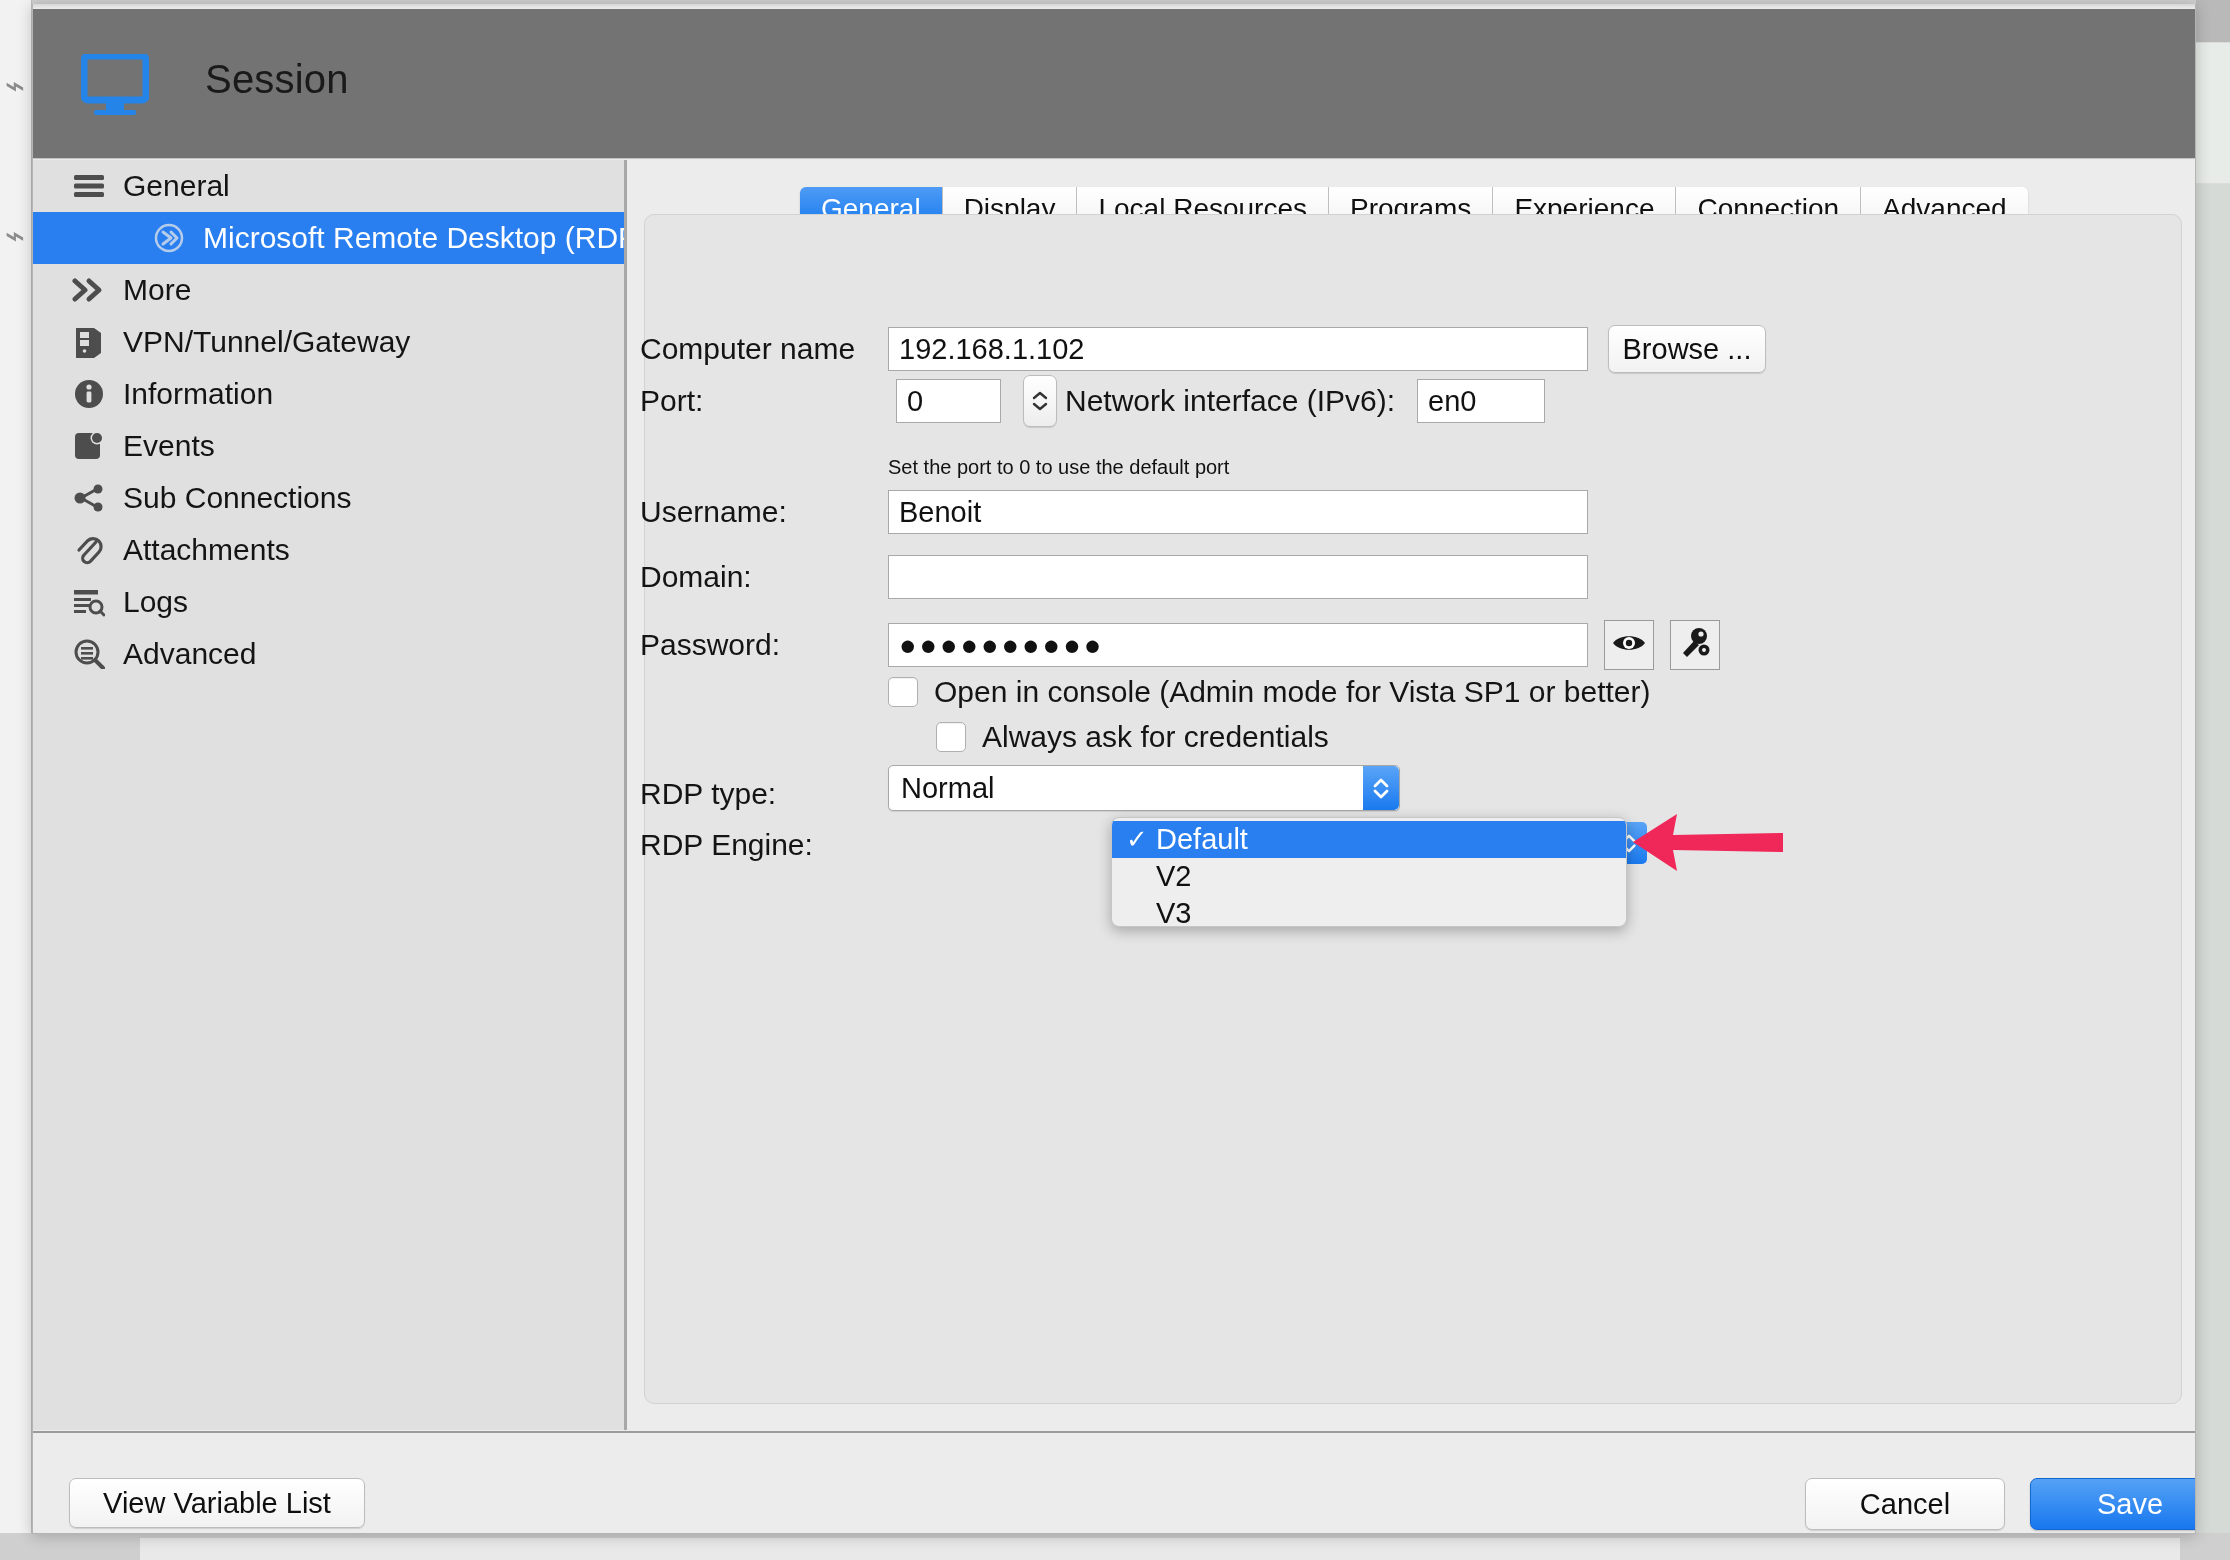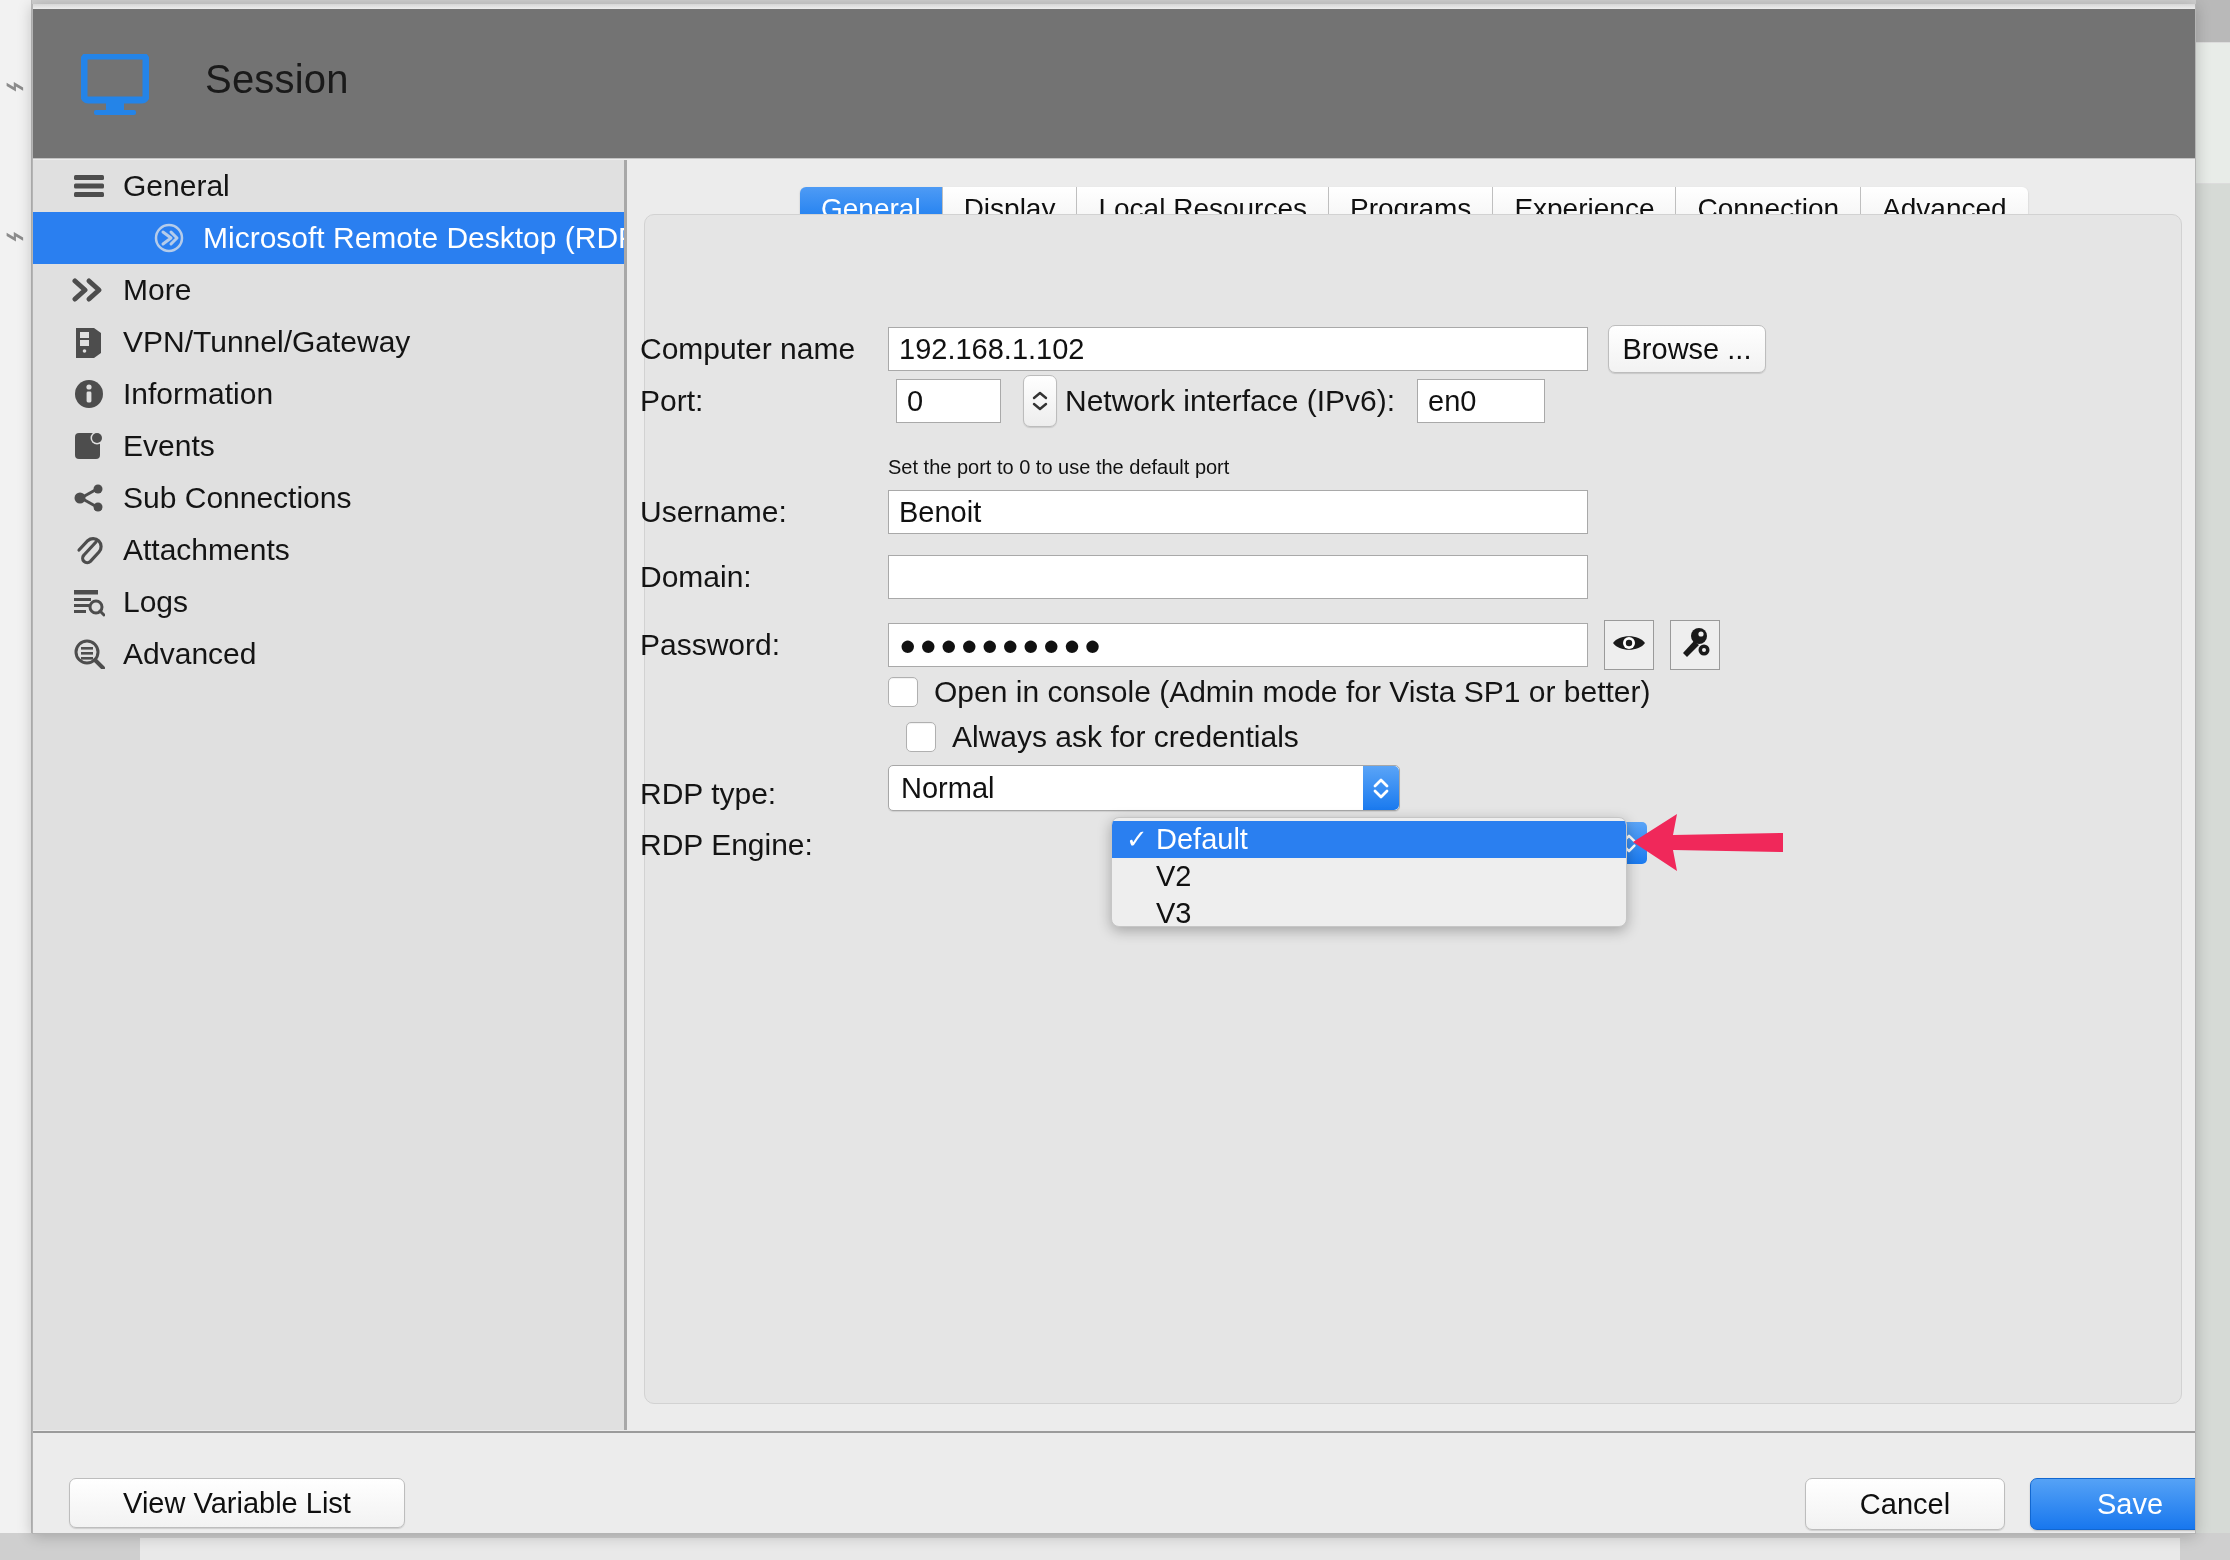--- a/index.html
+++ b/index.html
@@ -191,21 +191,21 @@
   .dcheck { width: 30px; flex: 0 0 30px; font-size: 26px; }
 
   
   #annot-arrow { position: absolute; left: 1600px; top: 808px; z-index: 60; }
 
   
   #footer {
     position: absolute; left: 0; top: 1427px; width: 100%; height: 103px;
     background: #ececec; border-top: 2px solid #9b9b9b;
   }
-  #view-var-btn { position: absolute; left: 36px; top: 1474px; width: 336px; height: 50px; }
+  #view-var-btn { position: absolute; left: 36px; top: 1474px; width: 296px; height: 50px; }
   #cancel-btn { position: absolute; left: 1772px; top: 1474px; width: 200px; height: 52px; }
   #save-btn {
     position: absolute; left: 1997px; top: 1474px; width: 200px; height: 52px;
     background: linear-gradient(#55a2f6, #1877ee);
     border: 1px solid #1267d0; border-radius: 7px; color: #fff;
     font-size: 29px; display: flex; align-items: center; justify-content: center;
     box-shadow: 0 1px 2px rgba(0,0,0,.2);
   }
 </style>
 </head>
@@ -423,21 +423,21 @@
             <circle cx="25" cy="23" r="2" fill="#eeeeee"></circle>
           </svg>
         </span>
       </span>
     </div>
 
     <div class="cbrow" style="left:258px; top:515px;">
       <span class="cbox"></span>
       <span class="cblabel">Open in console (Admin mode for Vista SP1 or better)</span>
     </div>
-    <div class="cbrow" style="left:244px; top:560px;padding-left:32px;">
+    <div class="cbrow" style="left:274px; top:560px;padding-left:32px;">
       <span class="cbox"></span>
       <span class="cblabel">Always ask for credentials</span>
     </div>
 
     <div class="row" style="left:10px; top:605px;align-items:flex-end;">
       <span class="flabel" style="width:245px;">RDP type:</span>
       <span class="select" style="width:512px; margin-left:3px;">
         <span class="sval">Normal</span>
         <span class="sarrow">
           <svg width="20" height="26" viewBox="0 0 20 26">

